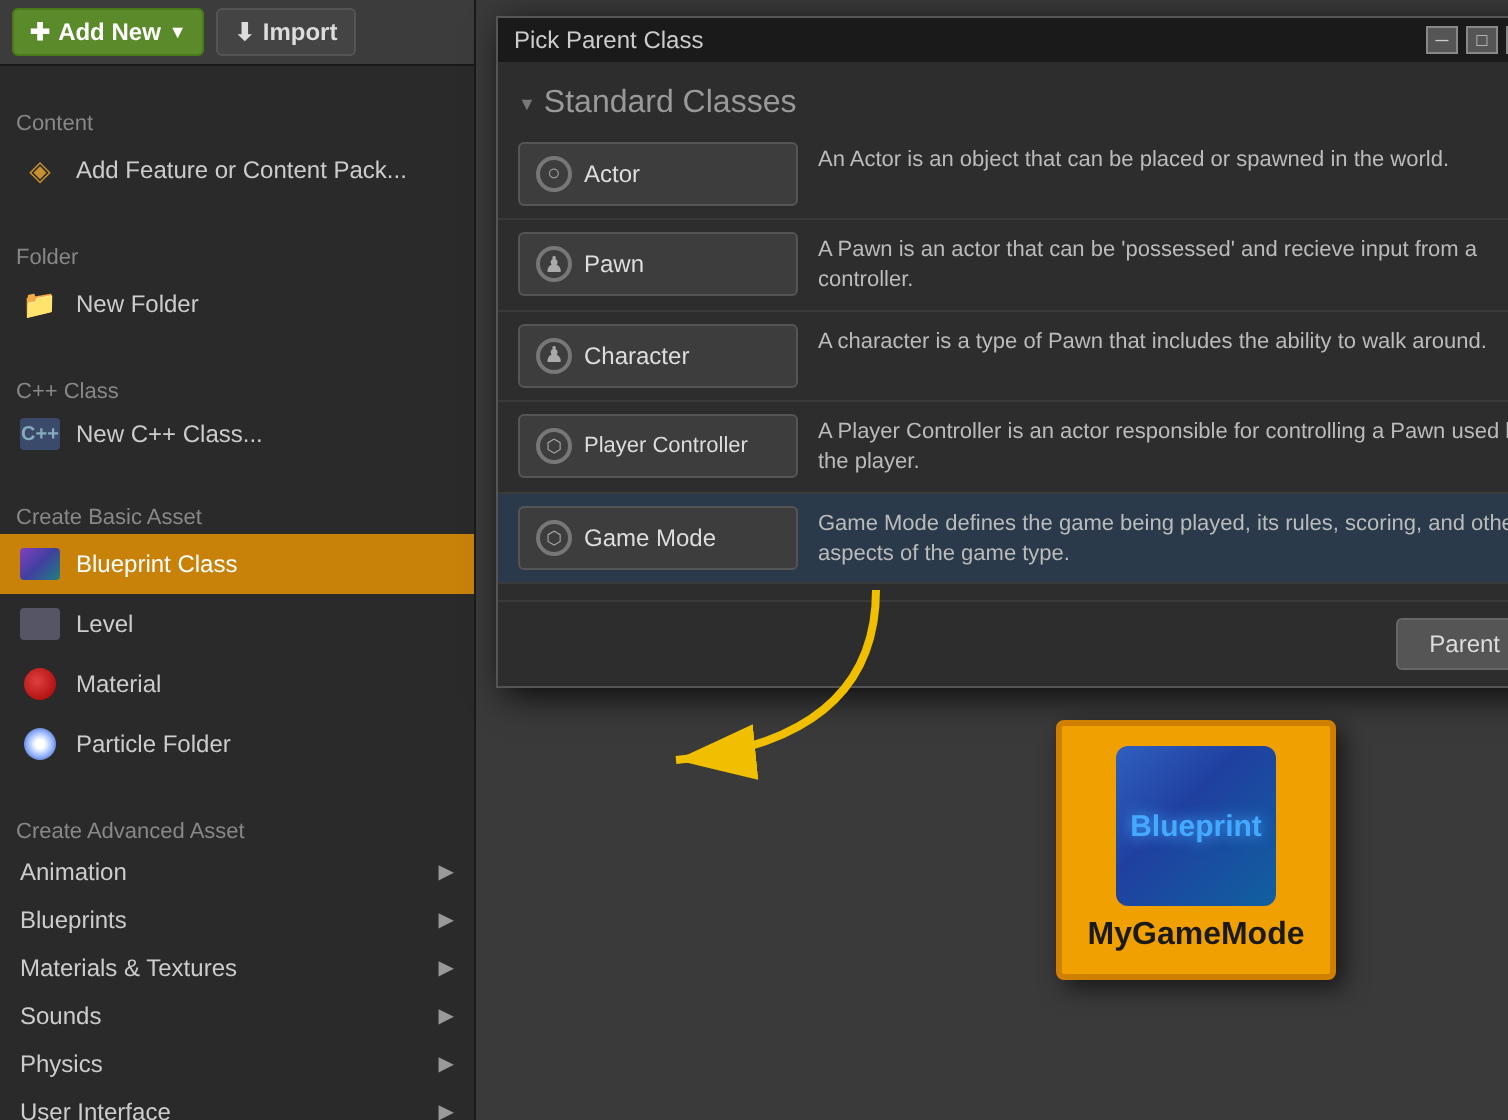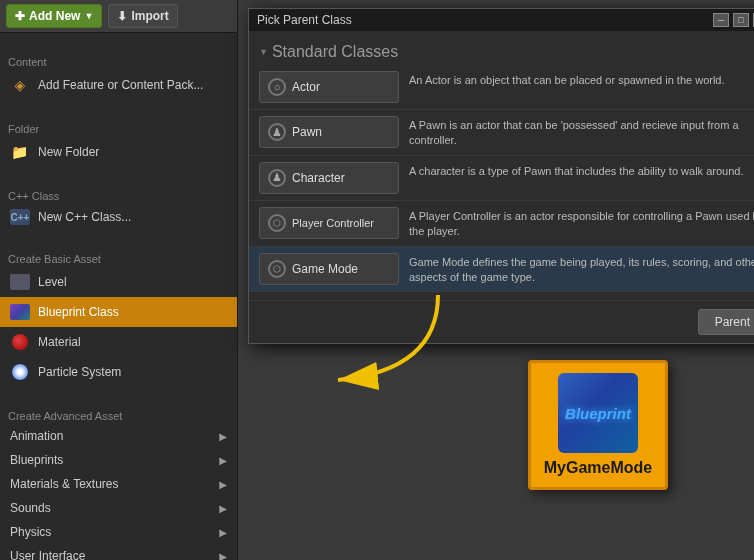--- a/index.html
+++ b/index.html
@@ -239,21 +239,21 @@
       flex-direction: column;
       align-items: center;
       padding: 10px;
       box-shadow: 4px 4px 12px rgba(0,0,0,0.6);
     }
     #blueprint-icon-large {
       width: 80px; height: 80px;
       background: linear-gradient(135deg, #3060c0 0%, #2040a0 40%, #1060a0 100%);
       border-radius: 6px;
       display: flex; align-items: center; justify-content: center;
-      color: #6af; font-size: 18px; font-weight: bold; font-style: italic;
+      color: #6af; font-size: 18px; font-weight: bold;
     }
     #blueprint-name {
       color: #1a1a1a;
       font-size: 16px;
       font-weight: bold;
       margin-top: 6px;
     }
 
     
     .arrow-overlay {
@@ -291,46 +291,46 @@
   </div>
 
   <div class="section-label">C++ Class</div>
   <div class="menu-item">
     <div class="menu-icon icon-cpp" style="font-size:10px;background:#3a4a6a;border-radius:2px;width:20px;height:16px;display:flex;align-items:center;justify-content:center;color:#8ab;">C++</div>
     <span>New C++ Class...</span>
   </div>
 
   <div class="section-label">Create Basic Asset</div>
 
-  <div class="menu-item">
-    <div class="menu-icon">
-      <div style="width:20px;height:16px;background:#556;border-radius:2px;"></div>
-    </div>
-    <span>Level</span>
-  </div>
-
   <div class="menu-item active selected">
     <div class="menu-icon">
       <div style="width:20px;height:16px;background:linear-gradient(135deg,#8040c0,#4040a0,#208080);border-radius:2px;"></div>
     </div>
     <span>Blueprint Class</span>
   </div>
 
   <div class="menu-item">
     <div class="menu-icon">
+      <div style="width:20px;height:16px;background:#556;border-radius:2px;"></div>
+    </div>
+    <span>Level</span>
+  </div>
+
+  <div class="menu-item">
+    <div class="menu-icon">
       <div style="width:16px;height:16px;background:radial-gradient(circle at 40% 40%,#e04040,#a00000);border-radius:50%;"></div>
     </div>
     <span>Material</span>
   </div>
 
   <div class="menu-item">
     <div class="menu-icon">
       <div style="width:16px;height:16px;background:radial-gradient(circle,#fff 20%,#88aaff 60%,transparent 100%);border-radius:50%;"></div>
     </div>
-    <span>Particle System</span>
+    <span>Particle Folder</span>
   </div>
 
   <div class="section-label">Create Advanced Asset</div>
 
   <div class="menu-item has-arrow">
     <div class="item-left">
       <span>Animation</span>
     </div>
     <span class="arrow-right">▶</span>
   </div>

